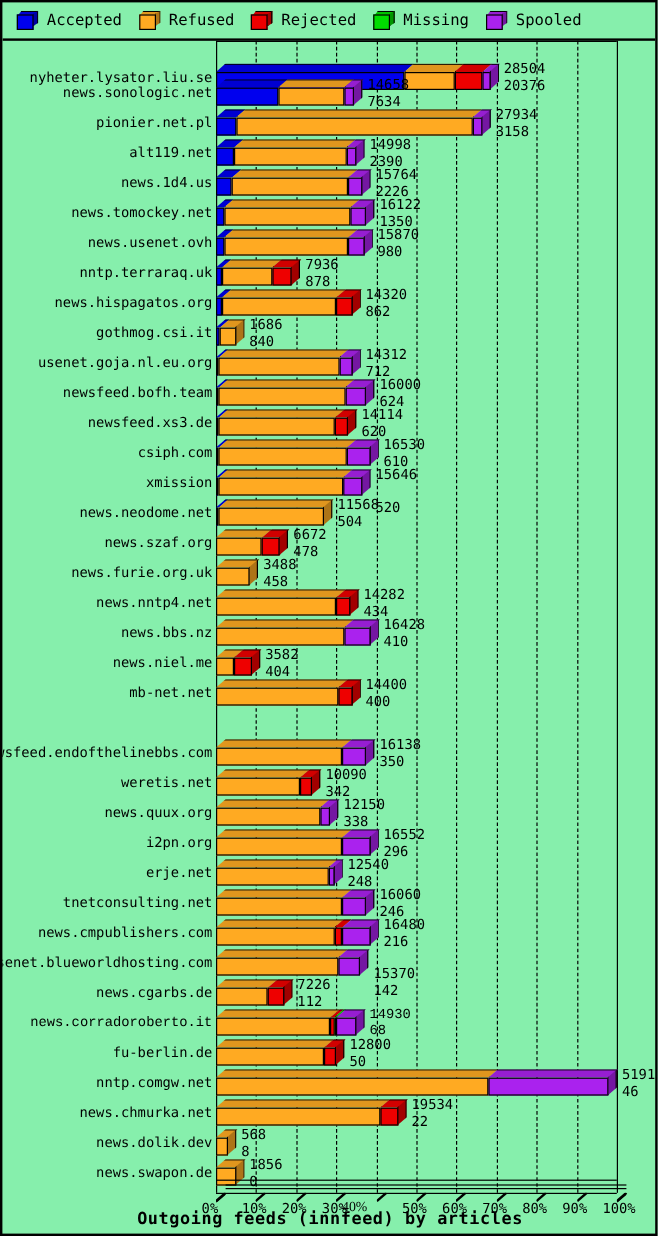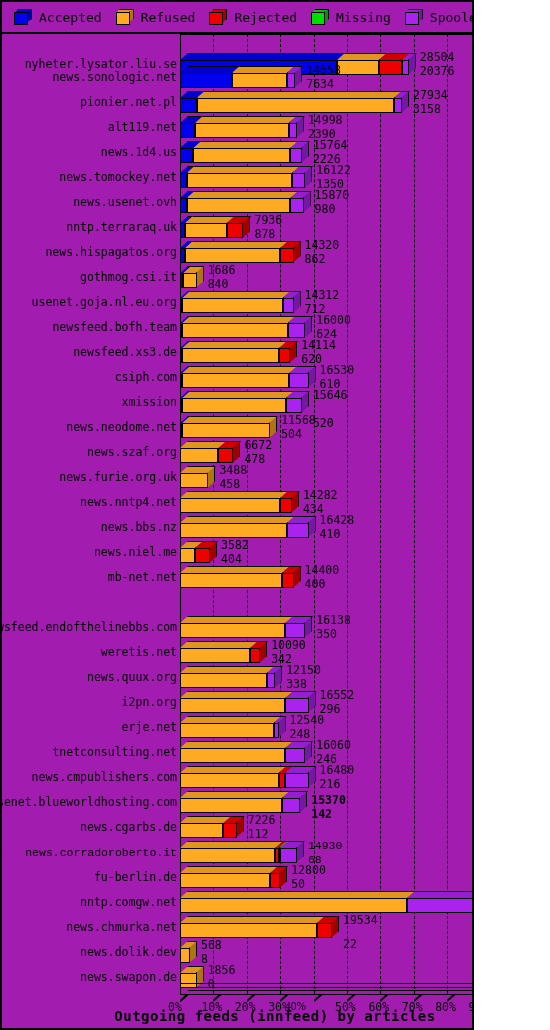--- a/index.html
+++ b/index.html
@@ -1,17 +1,17 @@
 <!DOCTYPE html>
 <html><head>
 <meta charset="utf-8">
 <style>
   html,body{margin:0;padding:0;background:#fff;}
   body{font-family:"DejaVu Sans Mono","Liberation Mono",monospace;}
-  #page{position:relative;width:474px;height:1030px;background:#a21caf;box-sizing:border-box;border:2px solid #000;overflow:hidden;}
+  #page{position:relative;width:548px;height:1030px;background:#86efac;box-sizing:border-box;border:2px solid #000;overflow:hidden;}
 
   
   #legend{position:absolute;left:0;top:0;width:546px;height:32px;border-bottom:2px solid #000;box-sizing:border-box;display:flex;align-items:center;}
   .leg-item{display:flex;align-items:center;margin-left:14px;}
   .leg-item:first-child{margin-left:12px;}
   .cube{position:relative;width:18px;height:16px;margin-right:7px;}
   .cube .face{position:absolute;left:0;top:3px;width:14px;height:13px;border:1px solid #000;box-sizing:border-box;}
   .cube .side{position:absolute;left:13px;top:0px;width:5px;height:13px;border:1px solid #000;box-sizing:border-box;
               clip-path:polygon(0 3px,100% 0,100% 10px,0 100%);}
   .cube .top{position:absolute;left:0;top:0;width:18px;height:5px;border:1px solid #000;box-sizing:border-box;
@@ -545,21 +545,21 @@
         </div>
         <div class="row" style="top: 756px;">
           <div class="rlabel">usenet.blueworldhosting.com</div>
           <div class="bar">
             <div class="capTop" style="left: 0px; top: -7px; width: 109.87px; background: rgb(224, 150, 30); clip-path: polygon(8px 0px, 100% 0px, 101.87px 100%, 0px 100%);"></div>
             <div class="seg" style="left: 0px; width: 101.87px; background: rgb(255, 170, 34);"></div>
             <div class="capTop" style="left: 101.87px; top: -7px; width: 26.37px; background: rgb(150, 30, 209); clip-path: polygon(8px 0px, 100% 0px, 18.37px 100%, 0px 100%);"></div>
             <div class="seg" style="left: 101.87px; width: 18.37px; background: rgb(170, 34, 238);"></div>
             <div class="capRight" style="left: 119.24px; top: -7px; height: 22px; background: rgb(116, 23, 162); clip-path: polygon(0px 7px, 100% 0px, 100% 15px, 0px 100%);"></div>
           </div>
-          <div class="vals" style="left: 309.24px; top: 5px; font-weight: bold;">
+          <div class="vals" style="left: 309.24px; top: 16px;">
             <span>15370</span>
             <span style="margin-top: 2px;">142</span>
           </div>
         </div>
         <div class="row" style="top: 781px;">
           <div class="rlabel">news.cgarbs.de</div>
           <div class="bar">
             <div class="capTop" style="left: 0px; top: -7px; width: 51.42px; background: rgb(224, 150, 30); clip-path: polygon(8px 0px, 100% 0px, 43.42px 100%, 0px 100%);"></div>
             <div class="seg" style="left: 0px; width: 43.42px; background: rgb(255, 170, 34);"></div>
             <div class="capTop" style="left: 43.42px; top: -7px; width: 21.36px; background: rgb(209, 0, 0); clip-path: polygon(8px 0px, 100% 0px, 13.36px 100%, 0px 100%);"></div>
@@ -621,21 +621,21 @@
           <div class="rlabel">news.chmurka.net</div>
           <div class="bar">
             <div class="capTop" style="left: 0px; top: -7px; width: 144.94px; background: rgb(224, 150, 30); clip-path: polygon(8px 0px, 100% 0px, 136.94px 100%, 0px 100%);"></div>
             <div class="seg" style="left: 0px; width: 136.94px; background: rgb(255, 170, 34);"></div>
             <div class="capTop" style="left: 136.94px; top: -7px; width: 23.03px; background: rgb(209, 0, 0); clip-path: polygon(8px 0px, 100% 0px, 15.03px 100%, 0px 100%);"></div>
             <div class="seg" style="left: 136.94px; width: 15.03px; background: rgb(238, 0, 0);"></div>
             <div class="capRight" style="left: 150.97px; top: -7px; height: 22px; background: rgb(162, 0, 0); clip-path: polygon(0px 7px, 100% 0px, 100% 15px, 0px 100%);"></div>
           </div>
           <div class="vals" style="left: 340.97px; top: 0px;">
             <span>19534</span>
-            <span style="margin-top: 12px;">22</span>
+            <span style="margin-top: 2px;">22</span>
           </div>
         </div>
         <div class="row" style="top: 906px;">
           <div class="rlabel">news.dolik.dev</div>
           <div class="bar">
             <div class="capTop" style="left: 0px; top: -7px; width: 18.02px; background: rgb(224, 150, 30); clip-path: polygon(8px 0px, 100% 0px, 10.02px 100%, 0px 100%);"></div>
             <div class="seg" style="left: 0px; width: 10.02px; background: rgb(255, 170, 34);"></div>
             <div class="capRight" style="left: 9.02px; top: -7px; height: 22px; background: rgb(173, 116, 23); clip-path: polygon(0px 7px, 100% 0px, 100% 15px, 0px 100%);"></div>
           </div>
           <div class="vals" style="left: 199.02px; top: 0px;">

